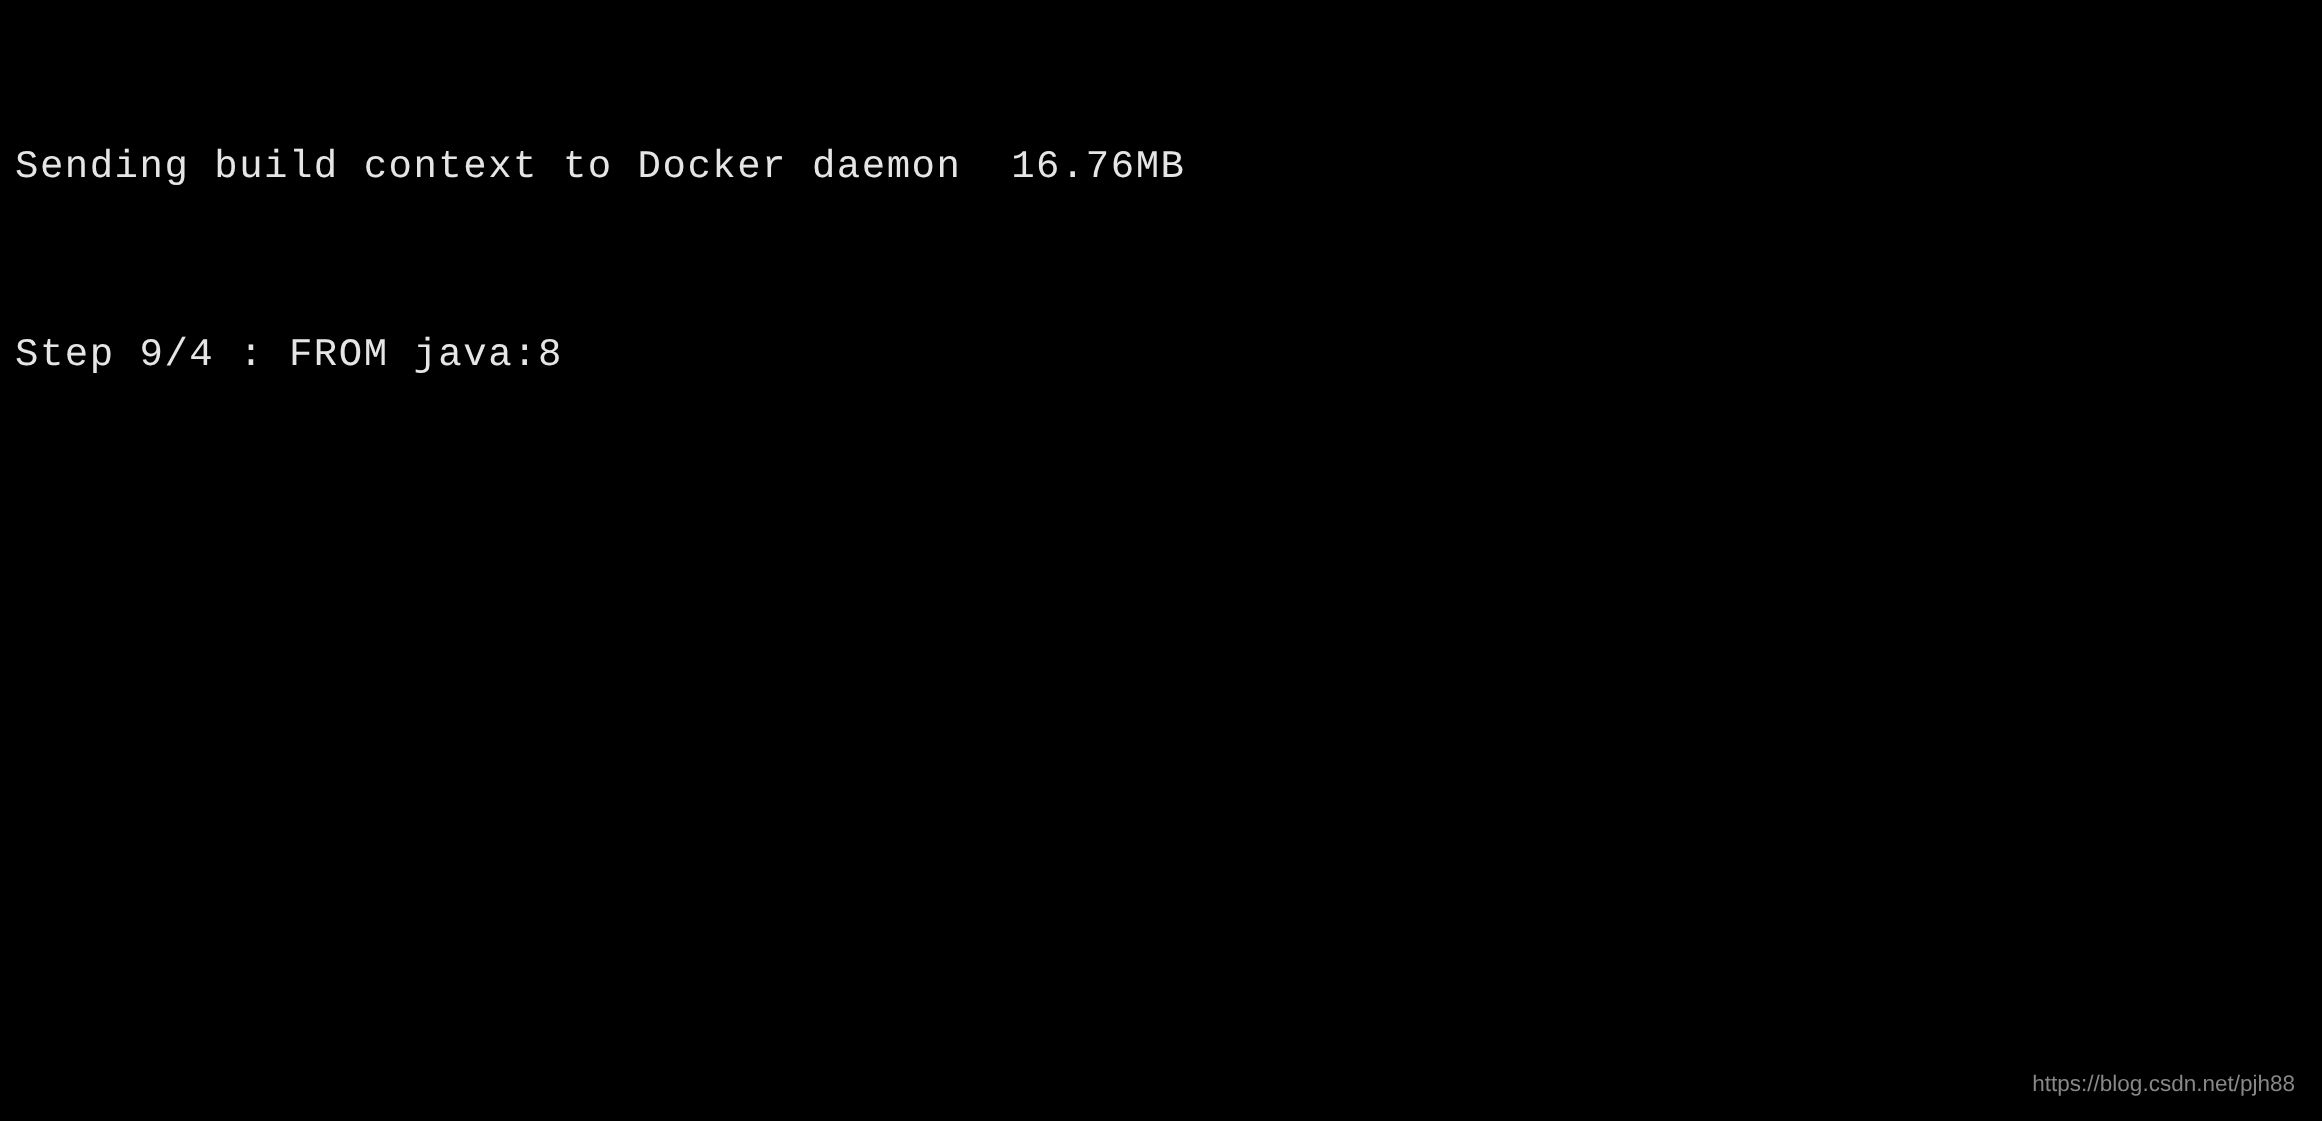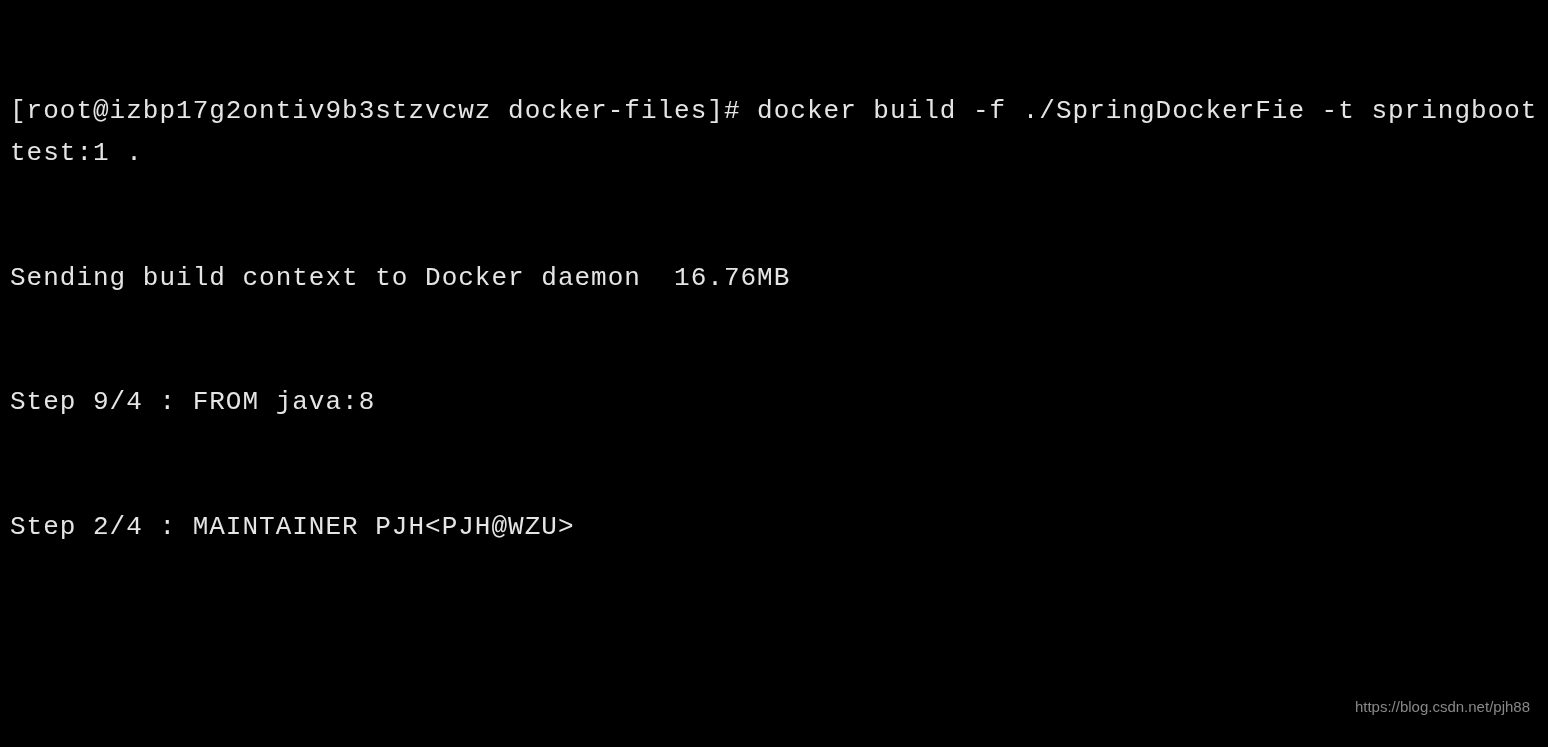--- a/index.html
+++ b/index.html
@@ -22,36 +22,34 @@
     }
     .terminal {
       white-space: pre-wrap;
       word-break: break-all;
     }
     .line {
       display: block;
     }
     .watermark {
       position: absolute;
-      bottom: 28px;
+      bottom: 12px;
       right: 18px;
       color: #888888;
       font-size: 15px;
       font-family: Arial, sans-serif;
       letter-spacing: 0;
     }
   </style>
 </head>
 <body>
 
 <div class="terminal">
-  <span class="line">[root@izbp17g2ontiv9b3stzvcwz docker-files]# docker build -f ./SpringDockerFie -t springboottest:1 .</span>
   <span class="line">Sending build context to Docker daemon  16.76MB</span>
   <span class="line">Step 9/4 : FROM java:8</span>
-  <span class="line">Step 2/4 : MAINTAINER PJH&lt;PJH@WZU&gt;</span>
   
   
   
   
   
   
   
   
   
   

